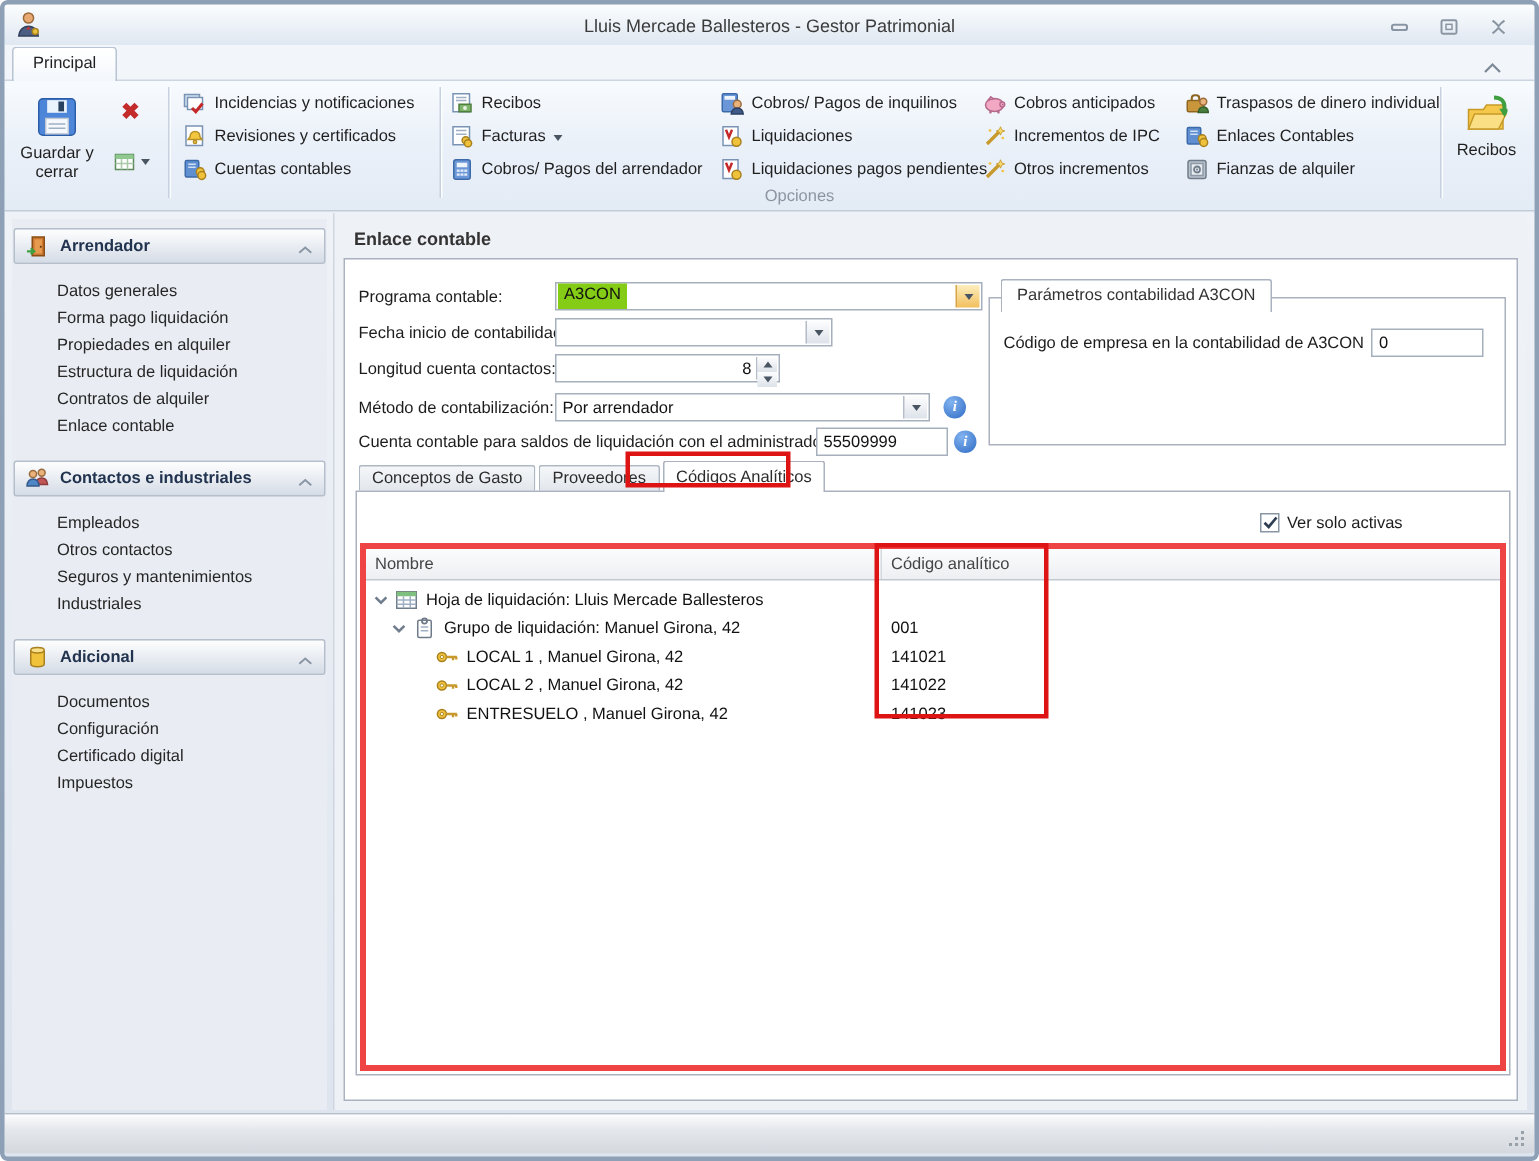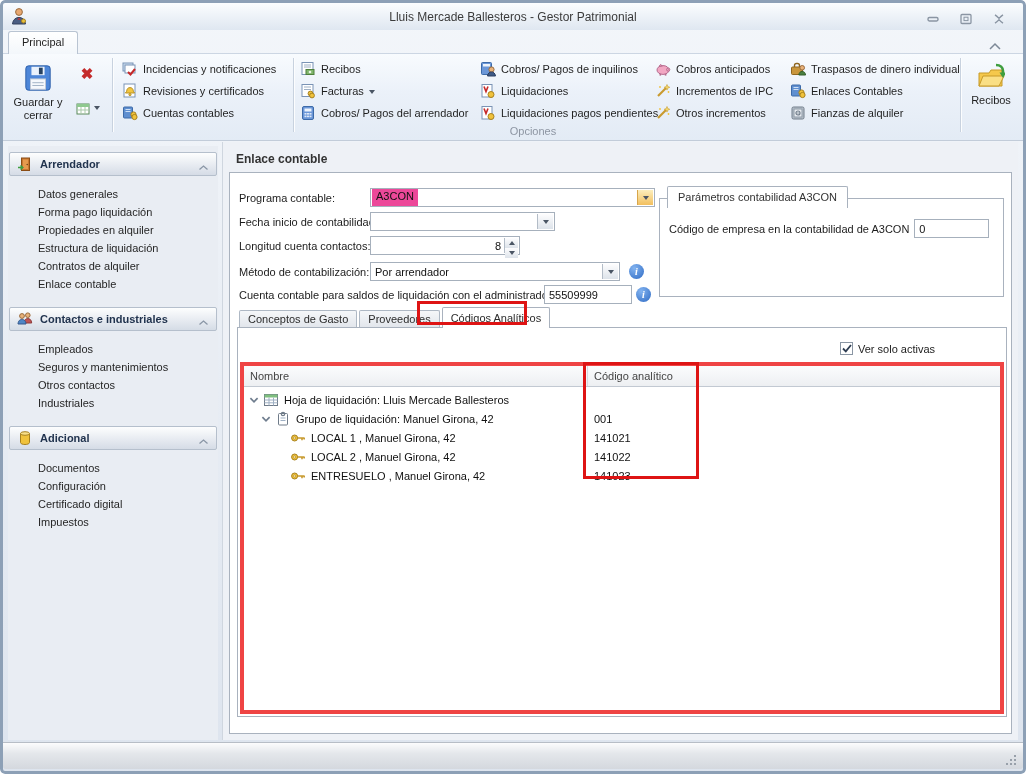--- a/index.html
+++ b/index.html
@@ -41,21 +41,21 @@
 
   
   .content { position: absolute; left: 222px; top: 142px; width: 796px; height: 598px; background: #eef1f6; border-left: 1px solid #cfd6df; }
   .content-title { position: absolute; left: 13px; top: 10px; font-size: 12px; font-weight: bold; color: #333; }
   .panel { position: absolute; left: 6px; top: 30px; width: 783px; height: 562px; background: #fff; border: 1px solid #a9b2be; }
 
   .flabel { font-size: 11px; color: #1c1c1c; white-space: nowrap; }
   .frow { position: absolute; left: 9px; display: flex; align-items: center; }
   .frow .flabel { width: 131px; }
   .field { height: 19px; border: 1px solid #a6b0bc; background: #fff; position: relative; display: flex; align-items: center; font-size: 11px; color: #111; z-index: 2; }
-  .hl { background: #ec4899; padding: 0 4px; margin-left: 1px; height: 17px; line-height: 15px; }
+  .hl { background: #84cc16; padding: 0 4px; margin-left: 1px; height: 17px; line-height: 15px; }
   .pad { padding-left: 4px; }
   .ddbtn { position: absolute; right: 1px; top: 1px; bottom: 1px; width: 16px; display: flex; align-items: center; justify-content: center; border-left: 1px solid #b3bcc7; background: linear-gradient(#fdfdfe, #dde3ea); cursor: pointer; }
   .ddbtn.orange { background: linear-gradient(#fceebd, #f2bf5e); border-left-color: #d8a64a; }
   .spinbtns { position: absolute; right: 1px; top: 1px; bottom: 1px; width: 14px; display: flex; flex-direction: column; border-left: 1px solid #b3bcc7; }
   .spinbtns > span { flex: 1; display: flex; align-items: center; justify-content: center; background: linear-gradient(#fdfdfe, #dde3ea); cursor: pointer; }
   .up-arrow { width: 0; height: 0; border: 3px solid transparent; border-bottom: 4px solid #4a5564; margin-bottom: 3px; }
   .dn-arrow { width: 0; height: 0; border: 3px solid transparent; border-top: 4px solid #4a5564; margin-top: 3px; }
   .info { width: 15px; height: 15px; border-radius: 50%; background: radial-gradient(circle at 35% 28%, #82b3f0, #2f6bc4); color: #fff; display: flex; align-items: center; justify-content: center; font-size: 10px; font-family: "Liberation Serif", serif; font-style: italic; font-weight: bold; cursor: pointer; }
 
   .params-tab { position: absolute; left: 437px; top: 13px; height: 22px; line-height: 20px; padding: 0 10px; background: #fff; border: 1px solid #a9b2be; border-bottom: none; border-radius: 2px 2px 0 0; font-size: 11px; color: #333; z-index: 2; }
@@ -350,22 +350,22 @@
             <circle cx="5" cy="5" r="2.4" fill="#e8b27a" stroke="#9a6b3d"></circle>
             <path d="M1 13c.3-3.6 2.2-4.6 4-4.6s3.7 1 4 4.6z" fill="#4f86c6" stroke="#36598c"></path>
           </svg></span>
       <span>Contactos e industriales</span>
       <span class="chev"><svg viewBox="0 0 11 7">
             <path d="M1.5 5.5l4-3.5 4 3.5" fill="none" stroke="#8a96a6" stroke-width="1.3"></path>
           </svg></span>
     </div>
     <div class="sgroup-items">
       <div class="sitem">Empleados</div>
+      <div class="sitem">Otros contactos</div>
       <div class="sitem">Seguros y mantenimientos</div>
-      <div class="sitem">Otros contactos</div>
       <div class="sitem">Industriales</div>
     </div>
 
     <div class="sgroup-header">
       <span class="i16"><svg viewBox="0 0 16 16">
             <path d="M3.5 3.5v9c0 1.2 2 2 4.5 2s4.5-.8 4.5-2v-9" fill="#f0c23c" stroke="#a8811e"></path>
             <ellipse cx="8" cy="3.5" rx="4.5" ry="1.8" fill="#f8df8a" stroke="#a8811e"></ellipse>
           </svg></span>
       <span>Adicional</span>
       <span class="chev"><svg viewBox="0 0 11 7">

